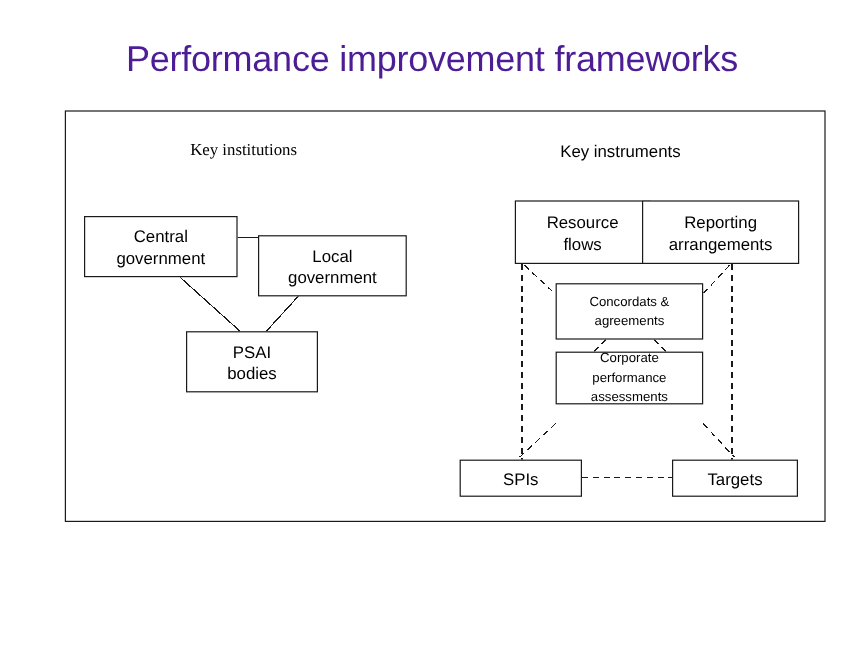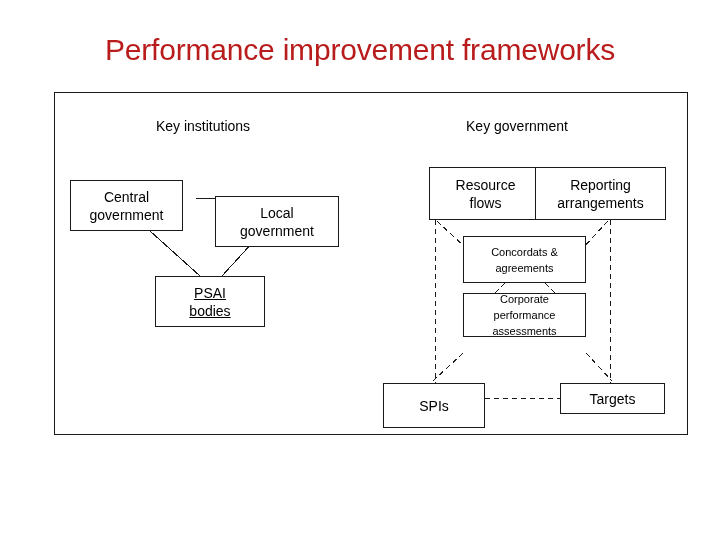--- a/index.html
+++ b/index.html
@@ -25,21 +25,21 @@
 
   #slide-title {
     position: absolute;
     left: 36px;
     top: 30px;
     width: 648px;
     text-align: center;
     font-size: 30px;
     line-height: 40px;
     letter-spacing: -0.2px;
-    color: #b91c1c;
+    color: #4c1d95;
     white-space: nowrap;
   }
 
   #diagram-frame {
     position: absolute;
     left: 54px;
     top: 92px;
     width: 634px;
     height: 343px;
     border: 1px solid #1a1a1a;
@@ -47,69 +47,69 @@
     background: #ffffff;
   }
 
   .section-header {
     position: absolute;
     font-size: 14px;
     line-height: 16px;
     text-align: center;
     white-space: nowrap;
   }
-  #header-institutions { left: 118px; top: 118px; width: 170px; }
+  #header-institutions { left: 118px; top: 118px; width: 170px; font-family: Liberation Serif, serif; }
   #header-instruments  { left: 432px; top: 118px; width: 170px; }
 
   .node {
     position: absolute;
     box-sizing: border-box;
     border: 1px solid #1a1a1a;
     background: #ffffff;
     display: flex;
     align-items: center;
     justify-content: center;
     text-align: center;
     z-index: 5;
   }
   .node span { display: block; width: 100%; }
 
   
   #node-central-government {
-    left: 70px; top: 180px; width: 113px; height: 51px;
+    left: 70px; top: 180px; width: 128px; height: 51px;
     font-size: 14px; line-height: 18px;
   }
   #node-local-government {
     left: 215px; top: 196px; width: 124px; height: 51px;
     font-size: 14px; line-height: 18px;
   }
   #node-psai-bodies {
     left: 155px; top: 276px; width: 110px; height: 51px;
-    font-size: 14px; line-height: 18px; text-decoration: underline;
+    font-size: 14px; line-height: 18px;
   }
 
   
   #node-resource-flows {
     left: 384px; top: 167px; width: 113px; height: 53px;
     font-size: 14px; line-height: 18px; margin-left: 45px;
   }
   #node-reporting-arrangements {
     left: 535px; top: 167px; width: 131px; height: 53px;
     font-size: 14px; line-height: 18px;
   }
   #node-concordats-agreements {
     left: 463px; top: 236px; width: 123px; height: 47px;
     font-size: 11px; line-height: 16px;
   }
   #node-corporate-performance-assessments {
     left: 463px; top: 293px; width: 123px; height: 44px;
     font-size: 11px; line-height: 16px;
   }
   #node-spis {
-    left: 383px; top: 383px; width: 102px; height: 45px;
+    left: 383px; top: 383px; width: 102px; height: 31px;
     font-size: 14px; line-height: 18px;
   }
   #node-targets {
     left: 560px; top: 383px; width: 105px; height: 31px;
     font-size: 14px; line-height: 18px;
   }
 
   #connectors {
     position: absolute;
     left: 0; top: 0;
@@ -144,21 +144,21 @@
       <line x1="505" y1="283" x2="495" y2="293"></line>
       <line x1="545" y1="283" x2="555" y2="293"></line>
       <line x1="463" y1="353" x2="433" y2="381"></line>
       <line x1="586" y1="353" x2="612" y2="381"></line>
       <line x1="485" y1="398" x2="560" y2="398"></line>
     </g>
   </svg>
 
   <div class="section-header" id="header-institutions">Key institutions</div>
 
-  <div class="section-header" id="header-instruments">Key government</div>
+  <div class="section-header" id="header-instruments">Key instruments</div>
 
   <div class="node" id="node-central-government">
     <span>Central<br>government</span>
   </div>
 
   <div class="node" id="node-local-government">
     <span>Local<br>government</span>
   </div>
 
   <div class="node" id="node-psai-bodies">

